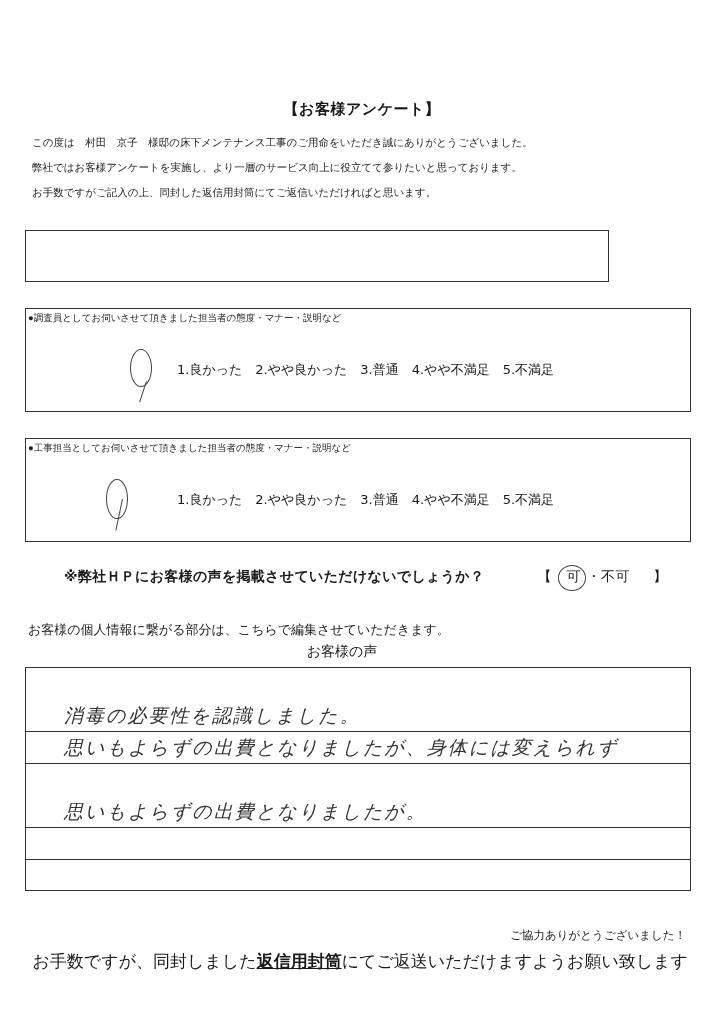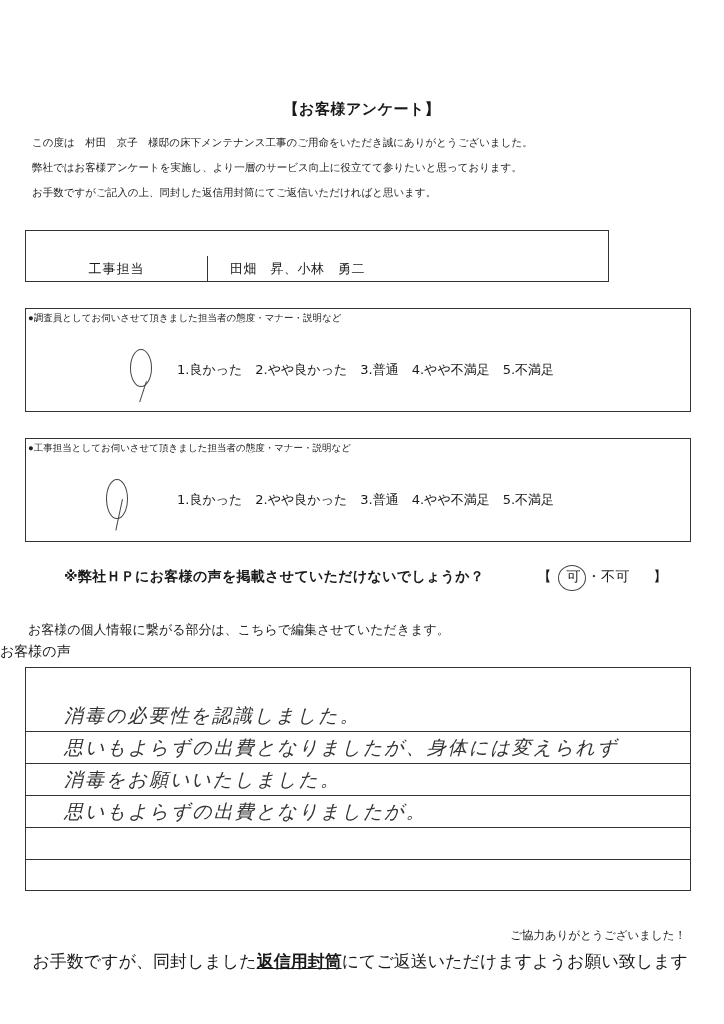--- a/index.html
+++ b/index.html
@@ -59,21 +59,21 @@
     }
 
     .hp-question {
       left: 64px; top: 568px; font-size: 14px; font-weight: bold;
       white-space: nowrap; letter-spacing: 0.3px;
     }
     .hp-options { font-weight: normal; margin-left: 48px; }
     .hp-note { left: 28px; top: 621px; font-size: 13px; color: #222; white-space: nowrap; }
 
     .voice-title {
-      left: 0; width: 684px; top: 643px; text-align: left; font-size: 14px;
+      left: 0; width: 684px; top: 643px; text-align: center; font-size: 14px;
     }
     .voice-box {
       left: 25px; top: 667px; width: 666px; height: 224px;
       border: 1.5px solid #333; box-sizing: border-box;
     }
     .voice-line {
       position: absolute; left: 0; width: 100%; height: 32px;
       border-bottom: 1.2px solid #333; box-sizing: border-box;
       font-family: "DejaVu Serif", serif; font-size: 19px; font-style: italic;
       color: #333; padding-left: 38px; line-height: 30px; white-space: nowrap;
@@ -89,24 +89,20 @@
 </head>
 <body>
 
 <div class="abs title">【お客様アンケート】</div>
 
 <div class="abs intro" style="top:136px">この度は　村田　京子　様邸の床下メンテナンス工事のご用命をいただき誠にありがとうございました。</div>
 <div class="abs intro" style="top:161px">弊社ではお客様アンケートを実施し、より一層のサービス向上に役立てて参りたいと思っております。</div>
 <div class="abs intro" style="top:186px">お手数ですがご記入の上、同封した返信用封筒にてご返信いただければと思います。</div>
 
 <div class="abs staff-table">
-  <div class="staff-row r2">
-    <div class="staff-label">工事担当</div>
-    <div class="staff-value">田畑　昇、小林　勇二</div>
-  </div>
 </div>
 
 <div class="abs survey-box" style="top:308px">
   <div class="survey-question">●調査員としてお伺いさせて頂きました担当者の態度・マナー・説明など</div>
   <div class="survey-options">
     <span class="opt">1.良かった</span>
     <span class="opt">2.やや良かった</span>
     <span class="opt">3.普通</span>
     <span class="opt">4.やや不満足</span>
     <span class="opt">5.不満足</span>
@@ -139,21 +135,20 @@
     <span style="display:inline-block;width:14px;"></span>
     <span>】</span>
   </span>
 </div>
 <div class="abs hp-note">お客様の個人情報に繋がる部分は、こちらで編集させていただきます。</div>
 
 <div class="abs voice-title">お客様の声</div>
 <div class="abs voice-box">
   <div class="voice-line" style="top:32px">消毒の必要性を認識しました。</div>
   <div class="voice-line" style="top:64px">思いもよらずの出費となりましたが、身体には変えられず</div>
-  <div class="voice-line" style="top:96px">消毒をお願いいたしました。</div>
   <div class="voice-line" style="top:128px">思いもよらずの出費となりましたが。</div>
   <div class="voice-line" style="top:160px"></div>
   <div class="voice-line last" style="top:192px"></div>
 </div>
 
 <div class="abs thanks">ご協力ありがとうございました！</div>
 <div class="abs return-note">
   <span>お手数ですが、同封しました</span><span class="envelope">返信用封筒</span><span>にてご返送いただけますようお願い致します</span>
 </div>
 

